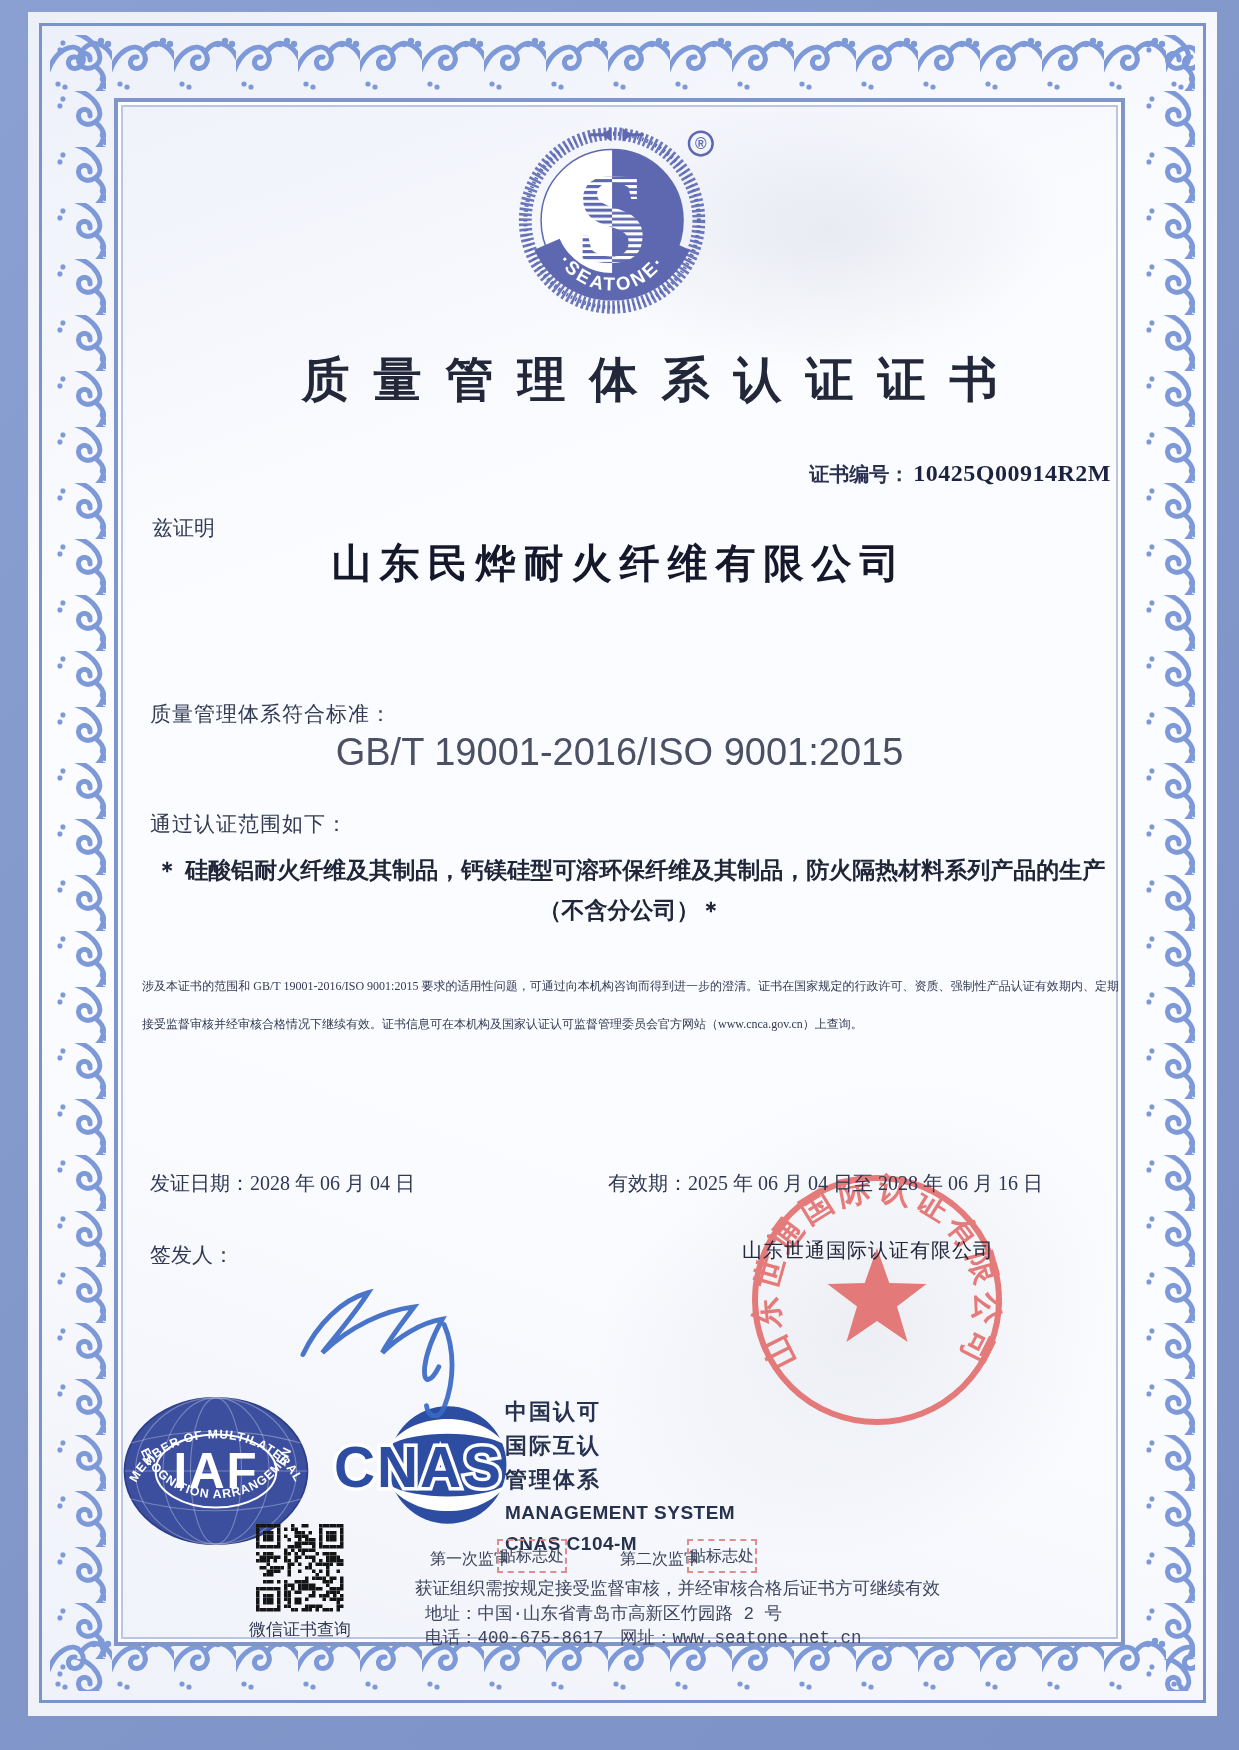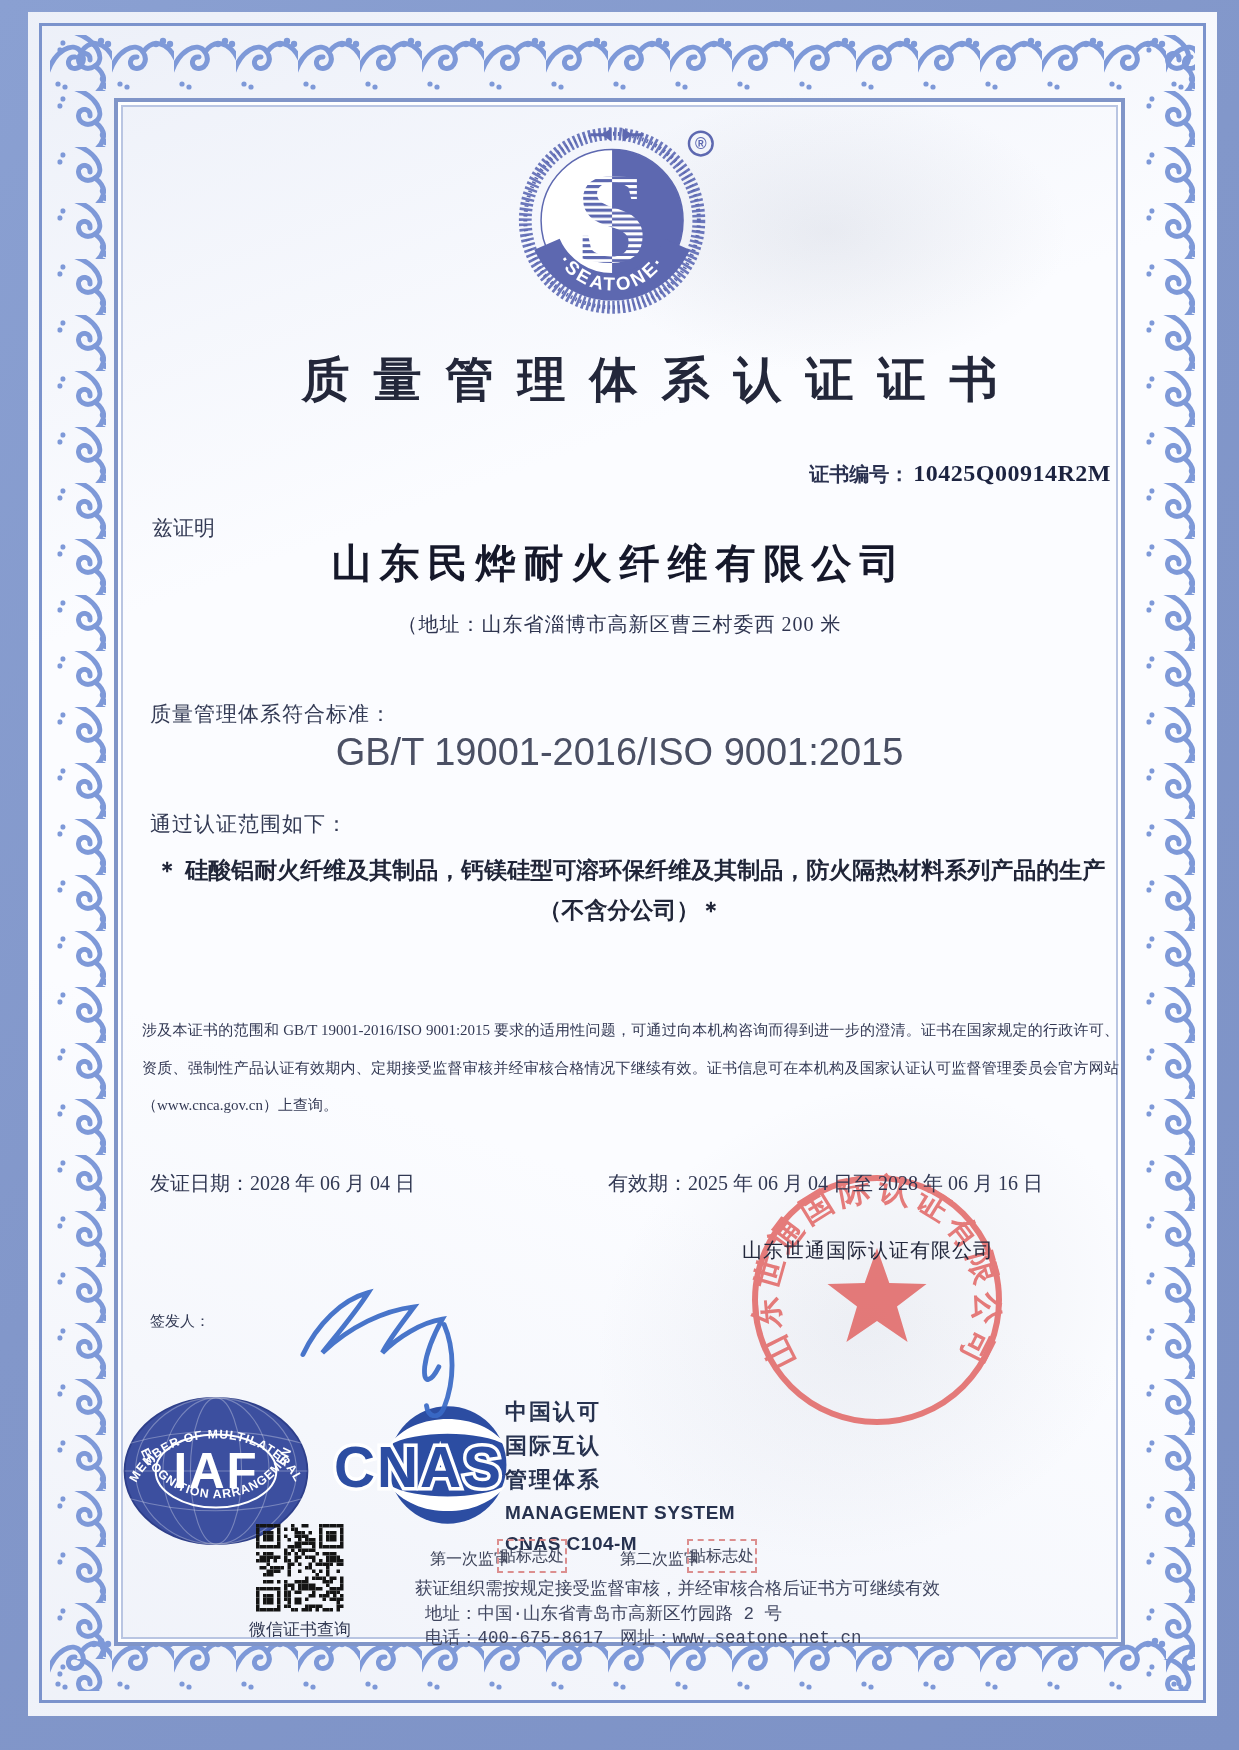--- a/index.html
+++ b/index.html
@@ -34,26 +34,26 @@
   .attest{left:152px;top:514px;font-size:21px;color:#333a54;}
   .company{top:536px;font-size:40px;font-weight:bold;letter-spacing:8px;color:#15182a;}
   .addr{font-size:20px;color:#2f3550;letter-spacing:1px;}
   .addr1{top:611px;} .addr2{top:647px;}
   .small-label{font-size:21px;color:#333a54;letter-spacing:1px;}
   .stdlbl{left:150px;top:700px;}
   .standard{top:731px;font-size:38px;color:#4b5064;font-family:"Liberation Sans","DejaVu Sans",sans-serif;}
   .scopelbl{left:150px;top:810px;}
   .scope{top:850px;left:138px;right:116px;width:auto;font-size:23px;font-weight:bold;line-height:40px;
          color:#202538;font-family:"Liberation Sans","DejaVu Sans",sans-serif;text-align:center;}
-  .note{top:1012px;left:142px;right:120px;width:auto;font-size:15px;line-height:37.5px;color:#333954;
+  .note{top:968px;left:142px;right:120px;width:auto;font-size:12px;line-height:37.5px;color:#333954;
         text-align:justify;font-family:Liberation Serif, serif;}
   .dateline{top:1170px;font-size:20px;color:#303752;white-space:nowrap;}
   .issue{left:150px;} .valid{left:608px;}
   .issuer{left:742px;top:1237px;font-size:20px;color:#23283c;letter-spacing:1px;}
-  .signer{left:150px;top:1312px;font-size:15px;color:#333a54;}
+  .signer{left:150px;top:1241px;font-size:21px;color:#333a54;}
   .signature{left:250px;top:1268px;width:270px;height:150px;z-index:6;}
   .stamp{left:737px;top:1152px;width:280px;height:280px;opacity:.88;z-index:4;}
   .iaf{left:120px;top:1390px;width:192px;height:162px;}
   .cnas{left:332px;top:1398px;width:196px;height:138px;}
   .cnas-col{left:505px;top:1395px;font-family:"Liberation Sans","DejaVu Sans",sans-serif;}
   .cnas-col .zh{font-size:22px;font-weight:bold;color:#27324f;line-height:34px;letter-spacing:2px;}
   .cnas-col .en{font-size:19px;font-weight:bold;color:#27324f;line-height:31px;letter-spacing:.5px;}
   .qr{left:256px;top:1524px;width:88px;height:88px;}
   .qr-caption{left:228px;top:1618px;width:144px;text-align:center;font-size:17px;color:#333a54;}
   .audit-lbl{top:1549px;font-size:16px;color:#3c4258;}
@@ -192,21 +192,20 @@
 
   <div class="abs center title">质 量 管 理 体 系 认 证 证 书</div>
 
   <div class="abs certline">
     <span class="lbl">证书编号：</span>
     <span class="num">10425Q00914R2M</span>
   </div>
 
   <div class="abs attest">兹证明</div>
   <div class="abs center company">山东民烨耐火纤维有限公司</div>
-  <div class="abs center addr addr1">（地址：山东省淄博市高新区曹三村委西 200 米</div>
 
   <div class="abs small-label stdlbl">质量管理体系符合标准：</div>
   <div class="abs center standard">GB/T 19001-2016/ISO 9001:2015</div>
 
   <div class="abs small-label scopelbl">通过认证范围如下：</div>
   <div class="abs scope">＊ 硅酸铝耐火纤维及其制品，钙镁硅型可溶环保纤维及其制品，防火隔热材料系列产品的生产（不含分公司）＊</div>
 
   <div class="abs note">涉及本证书的范围和 GB/T 19001-2016/ISO 9001:2015 要求的适用性问题，可通过向本机构咨询而得到进一步的澄清。证书在国家规定的行政许可、资质、强制性产品认证有效期内、定期接受监督审核并经审核合格情况下继续有效。证书信息可在本机构及国家认证认可监督管理委员会官方网站（www.cnca.gov.cn）上查询。</div>
 
   <div class="abs dateline issue">

